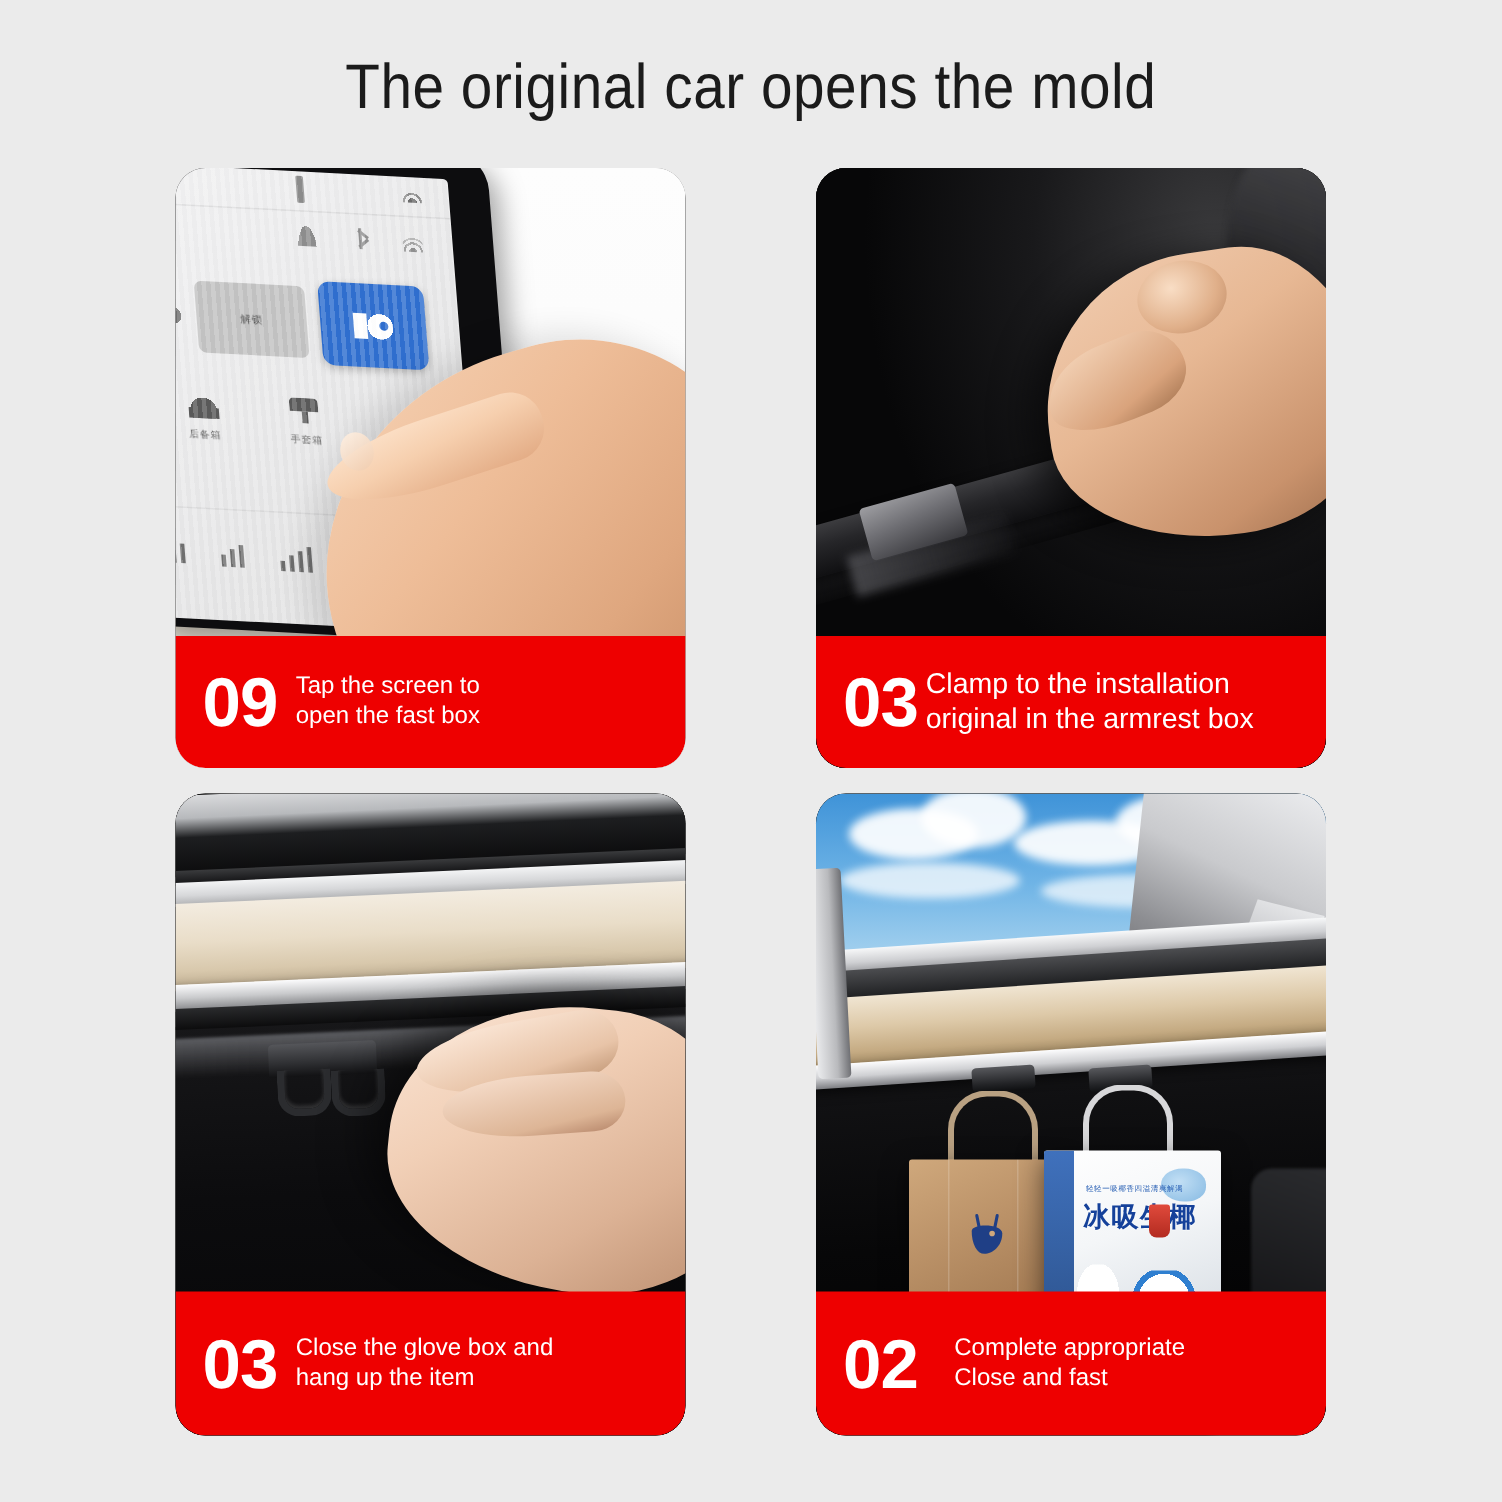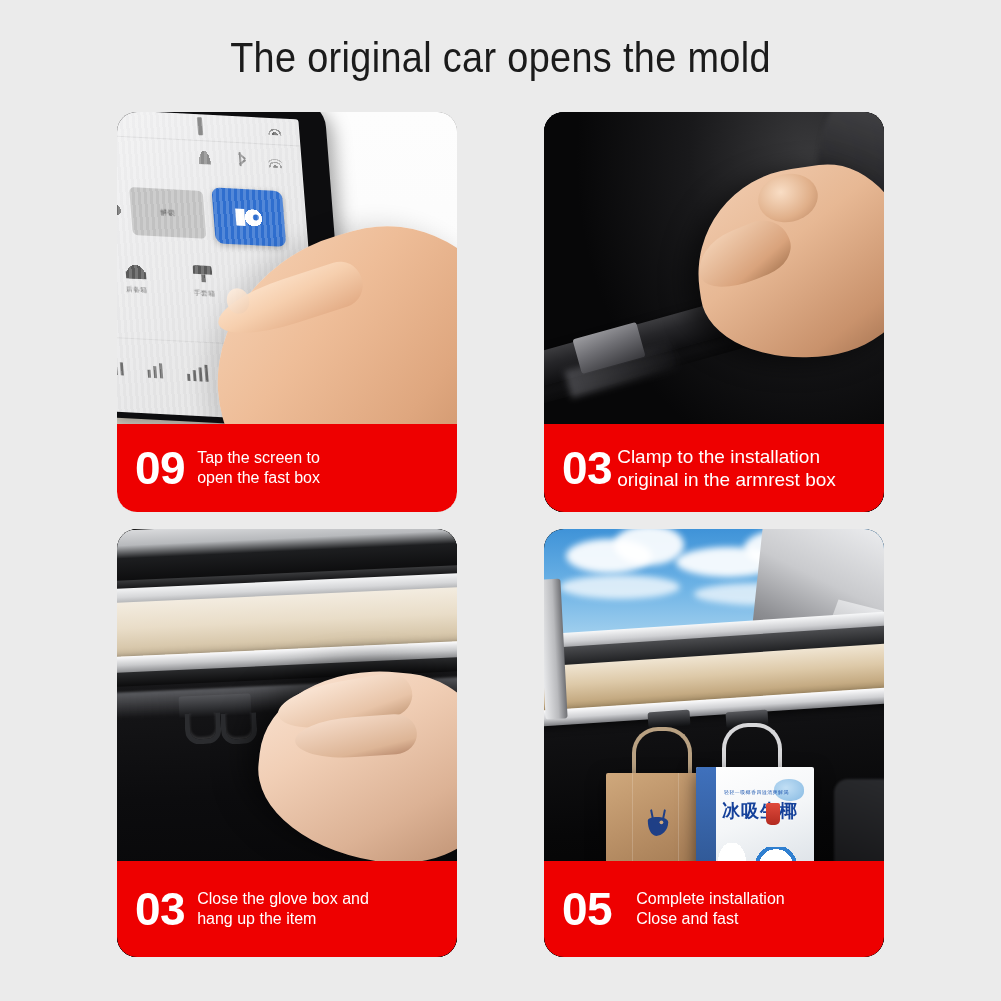--- a/index.html
+++ b/index.html
@@ -746,22 +746,22 @@
           <div class="bw-badge"></div>
           <div class="bw-top">轻轻一吸椰香四溢清爽解渴</div>
           <div class="bw-title">冰吸生椰</div>
           <div class="cup"></div>
           <div class="cat"></div>
           <div class="doraemon"></div>
         </div>
       </div>
 
       <div class="banner wide">
-        <div class="step-num">05</div>
+        <div class="step-num">02</div>
         <div class="step-text">
-          <span>Complete installation</span>
+          <span>Complete appropriate</span>
           <span>Close and fast</span>
         </div>
       </div>
     </div>
 
   </div>
 </div>
 
 </body></html>

